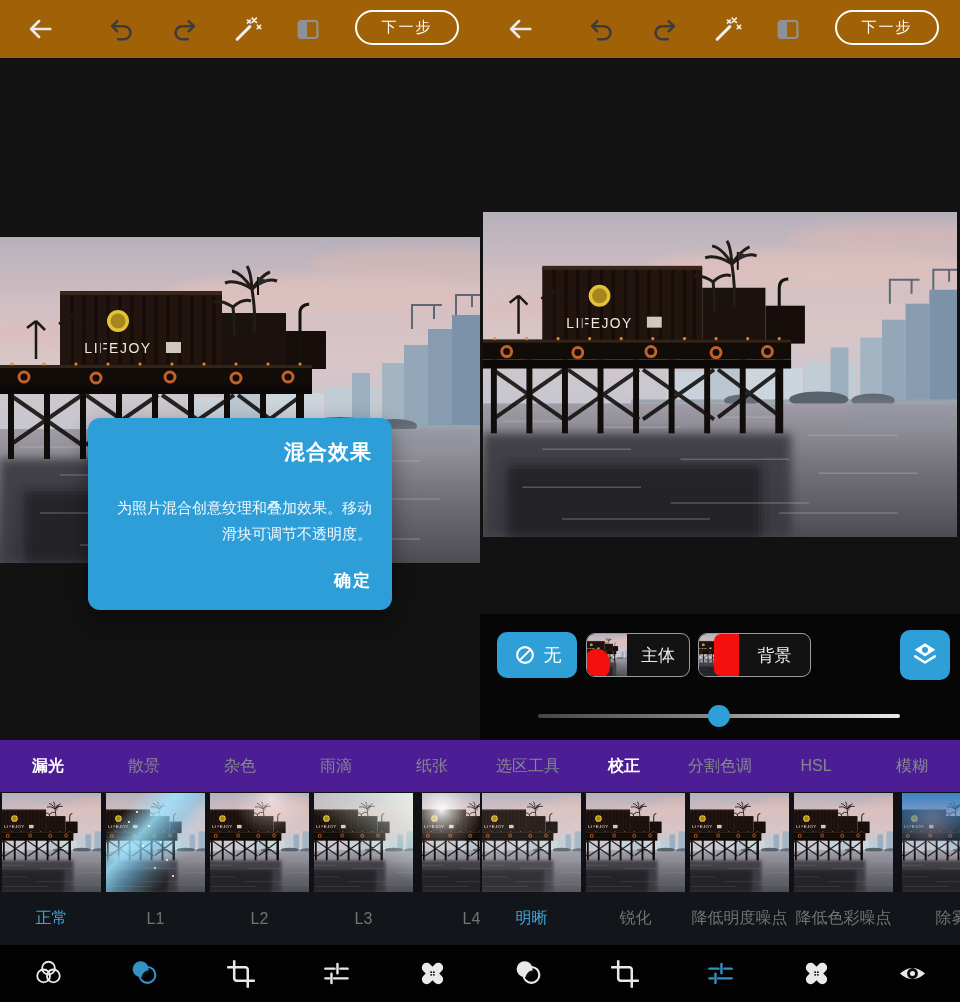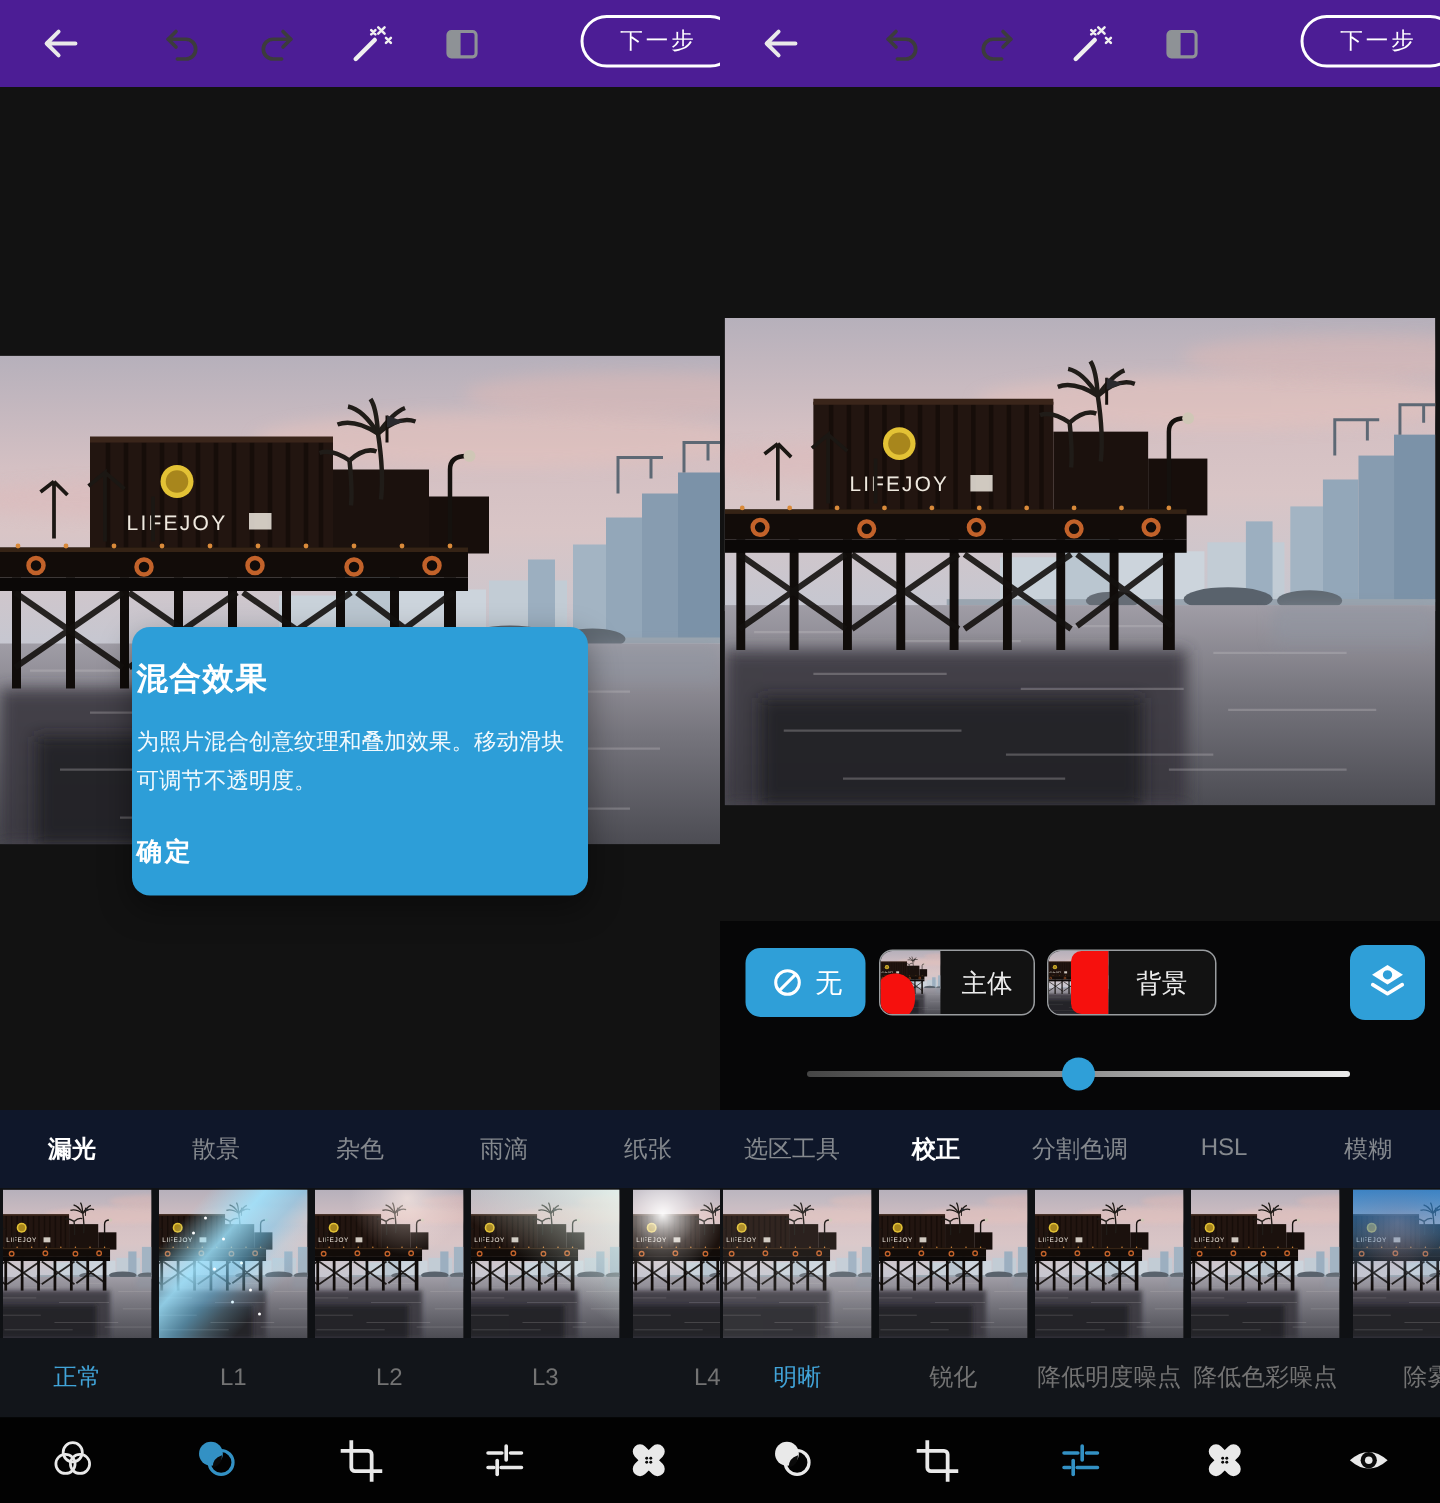--- a/index.html
+++ b/index.html
@@ -3,21 +3,21 @@
 <meta charset="utf-8">
 <style>
   html,body{margin:0;padding:0;background:#000;}
   body{width:960px;height:1002px;position:relative;overflow:hidden;
        font-family:"Liberation Sans","DejaVu Sans",sans-serif;
        -webkit-font-smoothing:antialiased;}
   .panel{position:absolute;top:0;width:480px;height:1002px;background:#000;}
   .panel.left{left:0;}  .panel.right{left:480px;}
 
   
-  .topbar{position:absolute;top:0;left:0;width:480px;height:58px;background:#4c1d95;padding-left:32px;}
+  .topbar{position:absolute;top:0;left:0;width:480px;height:58px;background:#a16207;}
   .tb-icon{position:absolute;top:50%;transform:translateY(-50%);width:32px;height:32px;
            display:flex;align-items:center;justify-content:center;}
   .tb-icon svg{width:30px;height:30px;}
   .back{left:24px;color:#e9e9e9;}
   .undo{left:106px;color:#3c3c3c;}
   .redo{left:168px;color:#3c3c3c;}
   .wand{left:231px;color:#f0f0f0;}
   .compare{left:292px;color:#8e9296;}
   .next-btn{position:absolute;right:21px;top:10px;width:104px;height:35px;border:2px solid #fff;
             border-radius:18px;color:#fff;font-size:15px;display:flex;align-items:center;
@@ -27,23 +27,23 @@
   .canvas{position:absolute;top:58px;left:0;width:480px;height:682px;background:#121212;overflow:hidden;}
   .photo{position:absolute;overflow:hidden;}
   .photo svg{display:block;width:100%;height:100%;}
   .left .photo{left:0;top:179px;width:480px;height:326px;}
   .right .photo{left:3px;top:154px;width:474px;height:325px;}
   .right .controls-strip{position:absolute;left:0;top:556px;width:480px;height:126px;background:#060607;}
 
   
   .dialog{position:absolute;left:88px;top:360px;width:304px;border-radius:12px;
           background:var(--dialog-blue,#2d9ed8);box-shadow:0 8px 22px rgba(0,0,0,.4);
-          padding:20px 3px 18px;box-sizing:border-box;text-align:left;color:#fff;}
+          padding:20px 20px 18px;box-sizing:border-box;text-align:right;color:#fff;}
   .dialog-title{font-size:21px;font-weight:700;letter-spacing:1px;}
-  .dialog-body{margin-top:16px;font-size:15px;line-height:1.7;color:#f2f9fd;}
+  .dialog-body{margin-top:29px;font-size:15px;line-height:1.7;color:#f2f9fd;}
   .dialog-ok{margin-top:23px;font-size:17px;font-weight:600;letter-spacing:2px;cursor:pointer;}
 
   
   .sel-row{position:absolute;left:0;top:570px;width:480px;height:60px;}
   .none-btn{position:absolute;left:17px;top:4px;width:80px;height:46px;border-radius:10px;
             background:var(--accent,#2f9fd8);display:flex;align-items:center;justify-content:center;
             gap:7px;color:#fff;}
   .none-btn svg{width:24px;height:24px;}
   .none-btn .lbl{font-size:18px;}
   .mask-btn{position:absolute;top:5px;height:44px;border:1px solid #9a9da0;border-radius:9px;
@@ -62,21 +62,21 @@
   .layers-btn svg{width:30px;height:30px;}
 
   
   .slider-row{position:absolute;left:0;top:630px;width:480px;height:52px;}
   .slider-track{position:absolute;left:58px;top:24px;width:362px;height:4px;border-radius:2px;
                 background:linear-gradient(90deg,#454545 0%,#8d8d8d 50%,#ececec 100%);}
   .slider-thumb{position:absolute;top:-9px;left:calc(50% - 11px);width:22px;height:22px;border-radius:50%;
                 background:var(--accent,#2f9fd8);}
 
   
-  .tabs-row{position:absolute;left:0;top:740px;width:480px;height:52px;background:#0f172a;display:flex;}
+  .tabs-row{position:absolute;left:0;top:740px;width:480px;height:52px;background:#4c1d95;display:flex;}
   .tab{flex:1;display:flex;align-items:center;justify-content:center;font-size:16px;color:#85898e;white-space:nowrap;}
   .tab.active{color:#fff;font-weight:700;}
   .thumbs-row{position:absolute;left:0;top:792px;width:480px;height:100px;background:#0f1114;}
   .thumb{position:absolute;top:1px;height:99px;width:99px;overflow:hidden;background:#222;}
   .thumb svg{position:absolute;inset:0;width:100%;height:100%;}
   .fx{position:absolute;inset:0;}
   .labels-row{position:absolute;left:0;top:892px;width:480px;height:53px;background:#12151a;text-decoration:underline;}
   .plabel{position:absolute;top:0;height:100%;width:99px;display:flex;align-items:center;justify-content:center;
           font-size:16px;color:#737373;white-space:nowrap;}
   .plabel.active{color:#41a4d9;}

